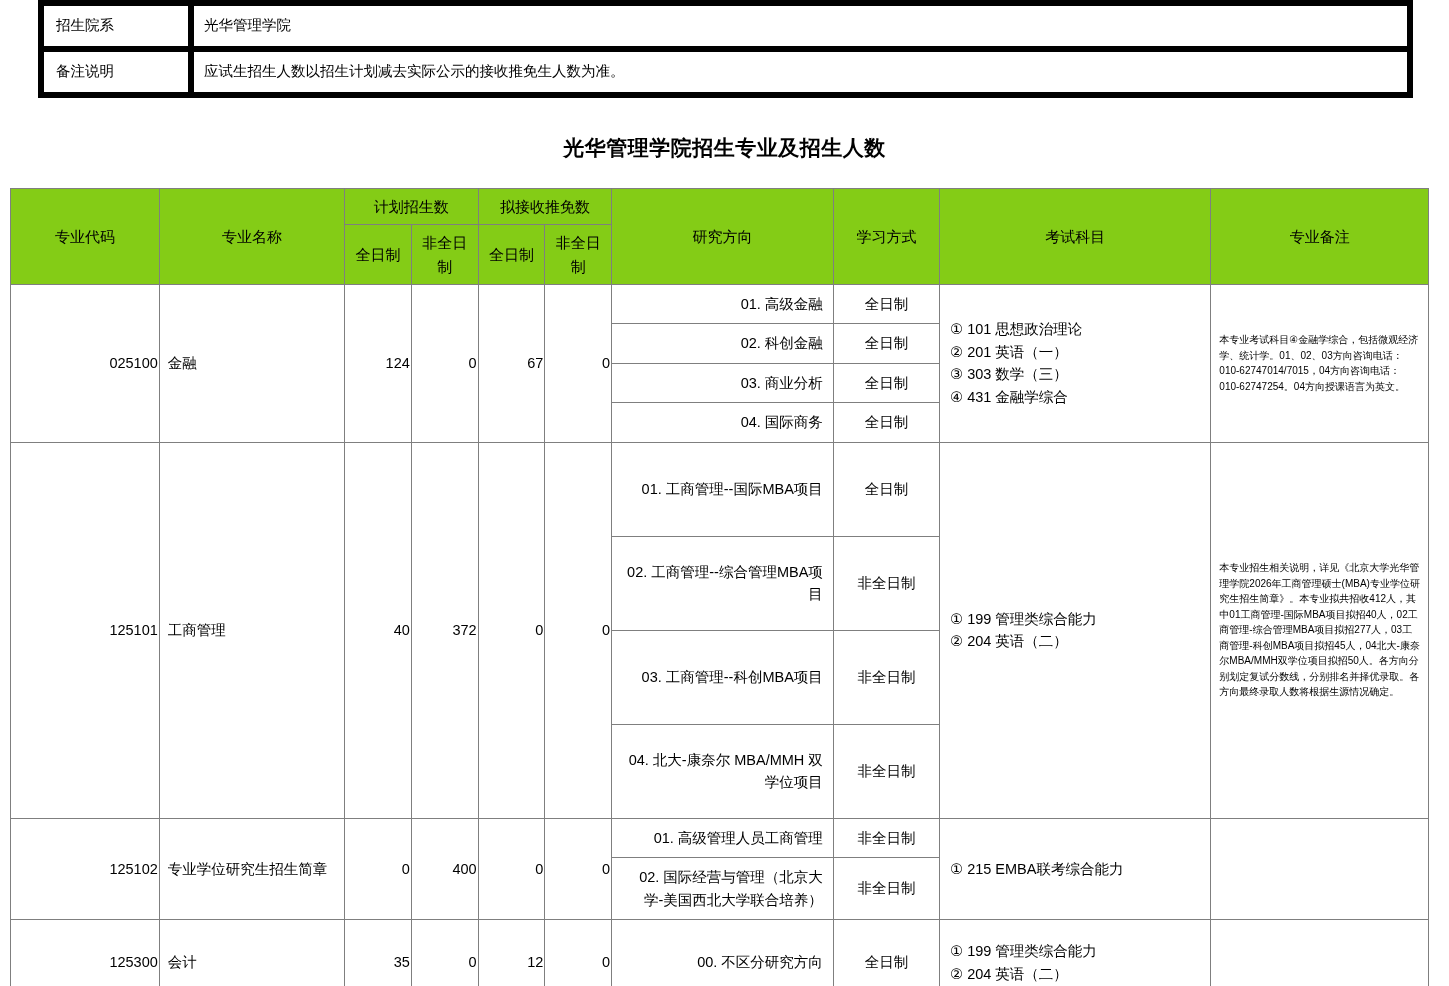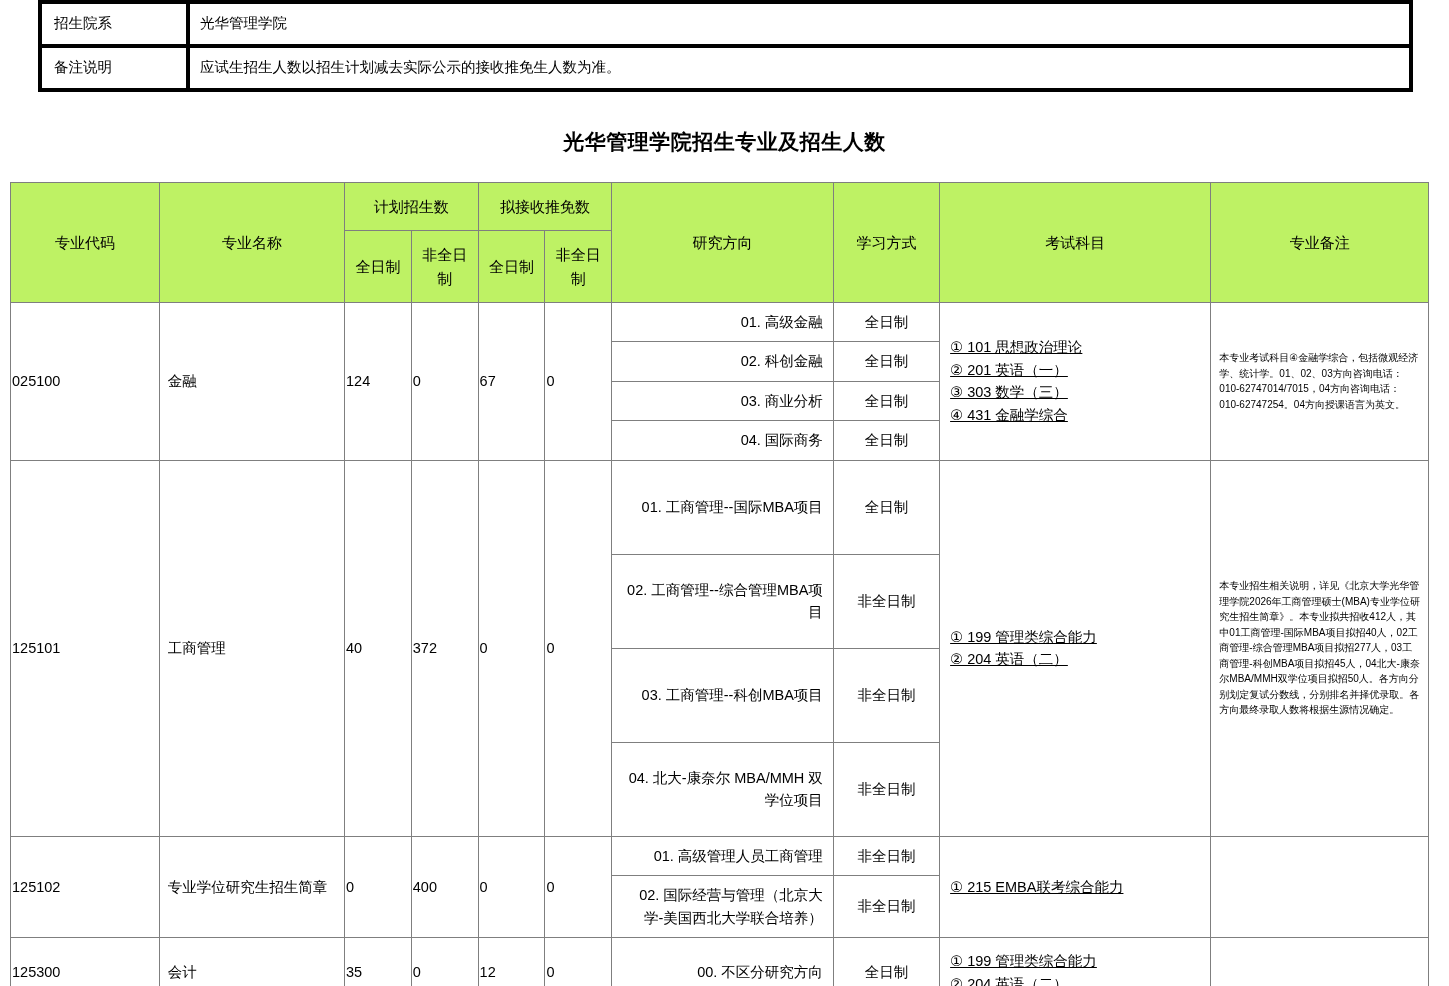--- a/index.html
+++ b/index.html
@@ -20,21 +20,21 @@
   }
 
   
   .info-table {
     border-collapse: collapse;
     margin: 0 0 0 38px;
     width: 1375px;
     table-layout: fixed;
   }
   .info-table td {
-    border: 4px solid #000000;
+    border: 6px solid #000000;
     padding: 7px 10px;
     font-size: 14.5px;
     line-height: 1.5;
     vertical-align: middle;
     height: 26px;
   }
   .info-table td.label {
     width: 122px;
     padding-left: 12px;
   }
@@ -55,55 +55,54 @@
     width: 1419px;
     margin-left: 10px;
     font-size: 14.5px;
   }
   .main-table th, .main-table td {
     border: 1px solid #7f7f7f;
     vertical-align: middle;
     line-height: 1.55;
   }
   .main-table thead th {
-    background: #bef264;
+    background: #84cc16;
     font-weight: normal;
     text-align: center;
-    padding: 12px 4px;
+    padding: 6px 4px;
     font-size: 15px;
   }
   .hdr-main { height: 32px; }
   .hdr-sub  { height: 28px; }
 
   
   col.c-code   { width: 147px; }
   col.c-name   { width: 183px; }
   col.c-fq     { width: 66px; }
   col.c-ffq    { width: 66px; }
   col.c-tq     { width: 66px; }
   col.c-tfq    { width: 66px; }
   col.c-dir    { width: 219px; }
   col.c-mode   { width: 105px; }
   col.c-subj   { width: 268px; }
   col.c-note   { width: 215px; }
 
-  td.ctr { text-align: left; }
+  td.ctr { text-align: right; }
   td.lft { text-align: left; padding: 6px 8px; font-family: Liberation Serif, serif; }
 
   .dir-cell {
     text-align: right;
     padding: 8px 10px;
     margin-top: 20px;
   }
   .mode-cell { text-align: center; }
   .subj-cell {
     text-align: left;
-    padding: 12px 10px;
+    padding: 20px 10px;
     vertical-align: middle;
-    text-decoration: underline;
   }
   .note-cell {
     text-align: left;
     padding: 7px 8px;
     vertical-align: top;
     font-size: 10px;
     line-height: 1.52;
   }
   .name-cell { padding-left: 10px; }
   .subj-line { display: block; }

